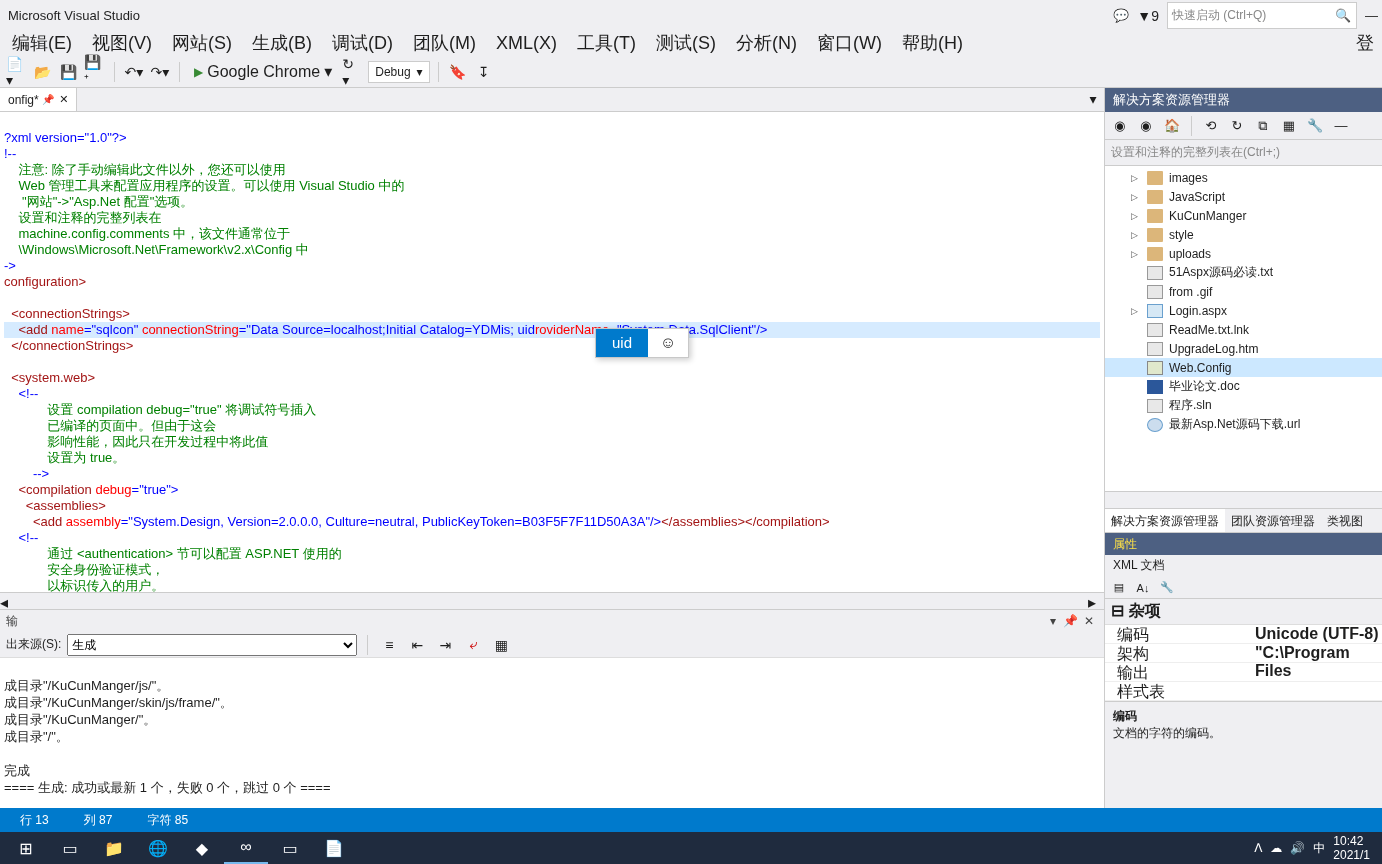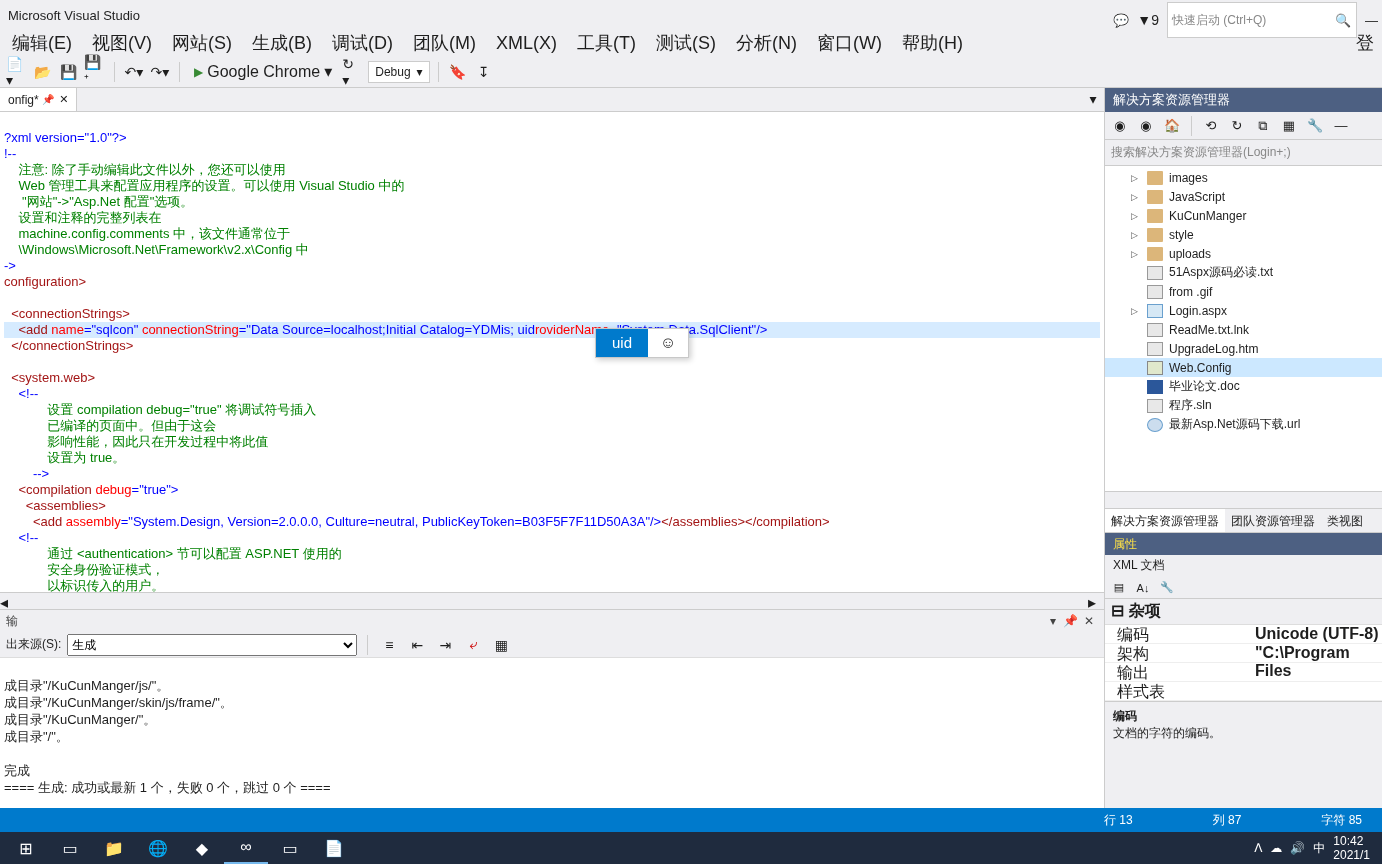--- a/index.html
+++ b/index.html
@@ -2,21 +2,21 @@
 <html><head>
 <meta charset="utf-8">
 <style>
 * { margin: 0; padding: 0; box-sizing: border-box; font-family: "Microsoft YaHei", "Segoe UI", sans-serif; }
 body { background: #efeff2; color: #1e1e1e; width: 1382px; height: 864px; overflow: hidden; position: relative; }
 
 .titlebar { height: 30px; background: #efeff2; display: flex; align-items: center; padding: 0 4px; font-size: 13px; }
 .titlebar .title { margin-left: 4px; }
 .titlebar-right { position: absolute; right: 4px; top: 2px; display: flex; align-items: center; gap: 8px; }
 .notif-flag { font-size: 14px; }
-.search-box { width: 190px; height: 36px; border: 1px solid #ccc; background: #fff; display: flex; align-items: center; padding: 0 4px; font-size: 12px; color: #888; }
+.search-box { width: 190px; height: 27px; border: 1px solid #ccc; background: #fff; display: flex; align-items: center; padding: 0 4px; font-size: 12px; color: #888; }
 .search-box .mag { margin-left: auto; font-size: 13px; }
 
 .menubar { height: 26px; background: #efeff2; display: flex; align-items: center; padding: 0 4px; font-size: 18px; gap: 4px; }
 .menubar .menu-item { padding: 2px 8px; cursor: default; }
 .menubar-right { margin-left: auto; padding-right: 4px; }
 
 .toolbar { height: 32px; background: #efeff2; display: flex; align-items: center; padding: 0 6px; gap: 4px; border-bottom: 1px solid #ccc; }
 .tool-btn { width: 22px; height: 22px; display:inline-flex; align-items:center; justify-content:center; font-size:14px; }
 .tool-sep { width:1px; height:20px; background:#ccc; margin:0 4px; }
 .run-btn { display:flex; align-items:center; gap:4px; padding:0 6px; height:22px; }
@@ -81,21 +81,21 @@
 .props-tb { height:22px; display:flex; gap:4px; padding:0 4px; align-items:center; border-bottom:1px solid #ccc; }
 .props-tb .ico { width:20px; height:18px; font-size:11px; display:inline-flex; align-items:center; justify-content:center; }
 .props-grid { flex:0 0 100px; background:#fff; font-size:16px; }
 .props-grid .cat { background:#efeff2; padding:2px 6px; font-weight:bold; border-bottom:1px solid #ddd; }
 .props-grid .row { display:flex; height:19px; border-bottom:1px solid #eee; }
 .props-grid .row .k { flex:0 0 150px; padding-left:12px; }
 .props-grid .row .v { flex:1; font-weight:bold; }
 .props-desc { flex:1; padding:6px 8px; font-size:12px; background:#efeff2; border-top:1px solid #ccc; }
 .props-desc .dt { font-weight:bold; }
 
-.statusbar { position:absolute; bottom:32px; left:0; right:0; height:24px; background:#007acc; color:#fff; font-size:12px; display:flex; align-items:center; justify-content:flex-end; padding:0 20px; gap:80px; }
+.statusbar { position:absolute; bottom:32px; left:0; right:0; height:24px; background:#007acc; color:#fff; font-size:12px; display:flex; align-items:center; padding:0 20px; gap:35px; }
 
 .taskbar { position:absolute; bottom:0; left:0; right:0; height:32px; background:#1f2b3e; display:flex; align-items:center; padding:0 4px; }
 .taskbar .tbtn { width:44px; height:32px; display:inline-flex; align-items:center; justify-content:center; font-size:16px; color:#fff; }
 .taskbar .tbtn.active { border-bottom:2px solid #76b9ed; }
 .taskbar .tray { margin-left:auto; display:flex; align-items:center; gap:8px; color:#fff; font-size:12px; padding:0 8px; }
 </style>
 </head>
 <body>
 
 <div class="titlebar">
@@ -242,21 +242,21 @@
       <span class="ico">🏠</span>
       <span class="tool-sep"></span>
       <span class="ico">⟲</span>
       <span class="ico">↻</span>
       <span class="ico">⧉</span>
       <span class="ico">▦</span>
       <span class="ico">🔧</span>
       <span class="ico">—</span>
     </div>
     <div class="se-search">
-        <span>搜索解决方案资源管理器(Login+;)</span>
+        <span>设置和注释的完整列表在(Ctrl+;)</span>
       </div>
     <div class="se-tree" id="se-tree">
         <div class="node">
           <span class="chev">▷</span>
           <span class="fico folder"></span>
           <span>images</span>
         </div>
         <div class="node">
           <span class="chev">▷</span>
           <span class="fico folder"></span>

